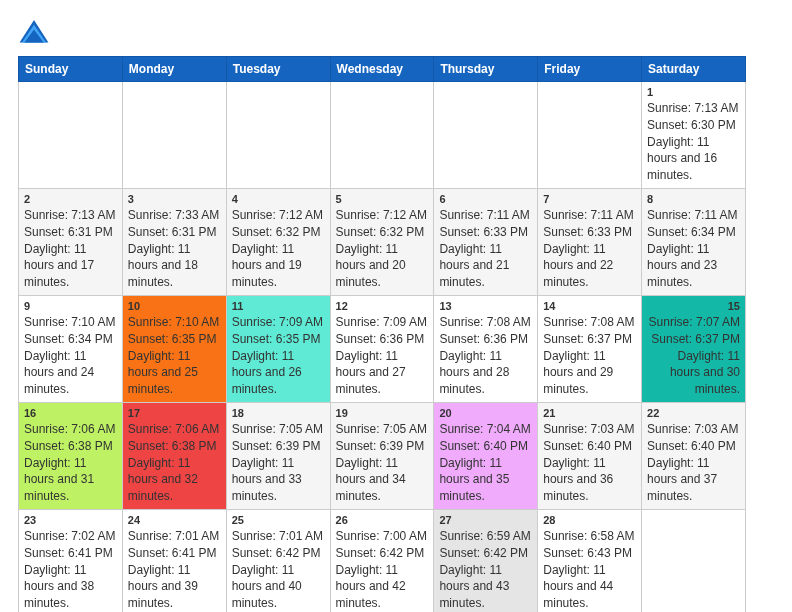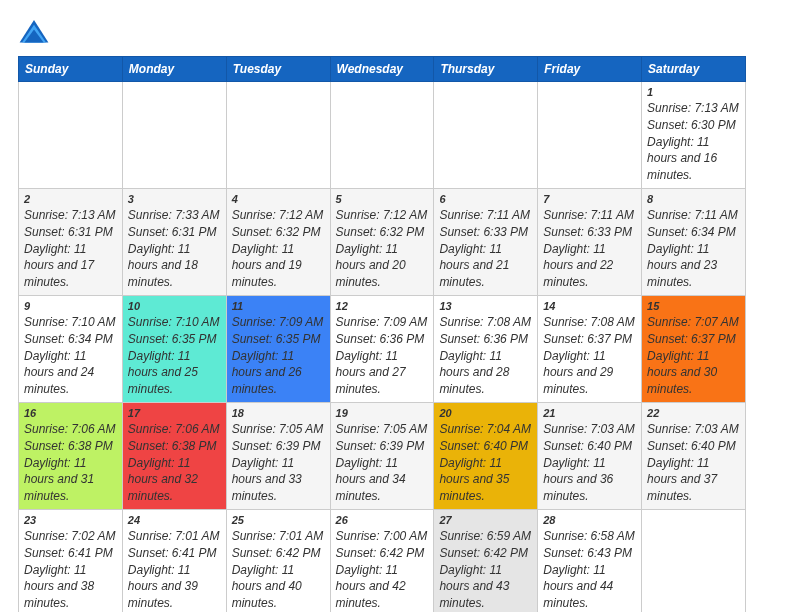--- a/index.html
+++ b/index.html
@@ -7,21 +7,20 @@
       width: 792px;
       height: 612px;
       font-family: Arial, sans-serif;
       background: #fff;
       overflow: hidden;
     }
     .page {
       width: 764px;
       height: 612px;
       padding: 18px 18px 10px 18px;
-      font-style: italic;
     }
     .header {
       display: flex;
       justify-content: space-between;
       align-items: flex-start;
       margin-bottom: 10px;
     }
     .logo {
       display: flex;
       align-items: center;
@@ -184,27 +183,27 @@
 Daylight: 11 hours and 23 minutes.</div>
           </td>
         </tr>
         <tr>
           <td style="background: rgb(255, 255, 255);">
             <span class="day-num">9</span>
             <div class="day-info">Sunrise: 7:10 AM
 Sunset: 6:34 PM
 Daylight: 11 hours and 24 minutes.</div>
           </td>
-          <td style="background: #5eead4;">
+          <td style="background: #f97316;">
             <span class="day-num">10</span>
             <div class="day-info">Sunrise: 7:10 AM
 Sunset: 6:35 PM
 Daylight: 11 hours and 25 minutes.</div>
           </td>
-          <td style="background: #3b82f6;">
+          <td style="background: #5eead4;">
             <span class="day-num">11</span>
             <div class="day-info">Sunrise: 7:09 AM
 Sunset: 6:35 PM
 Daylight: 11 hours and 26 minutes.</div>
           </td>
           <td style="background: rgb(255, 255, 255);">
             <span class="day-num">12</span>
             <div class="day-info">Sunrise: 7:09 AM
 Sunset: 6:36 PM
 Daylight: 11 hours and 27 minutes.</div>
@@ -214,21 +213,21 @@
             <div class="day-info">Sunrise: 7:08 AM
 Sunset: 6:36 PM
 Daylight: 11 hours and 28 minutes.</div>
           </td>
           <td style="background: rgb(255, 255, 255);">
             <span class="day-num">14</span>
             <div class="day-info">Sunrise: 7:08 AM
 Sunset: 6:37 PM
 Daylight: 11 hours and 29 minutes.</div>
           </td>
-          <td style="background: #f97316;">
+          <td style="background: #14b8a6; text-align: right;">
             <span class="day-num">15</span>
             <div class="day-info">Sunrise: 7:07 AM
 Sunset: 6:37 PM
 Daylight: 11 hours and 30 minutes.</div>
           </td>
         </tr>
         <tr>
           <td style="background: #bef264;">
             <span class="day-num">16</span>
             <div class="day-info">Sunrise: 7:06 AM
@@ -246,21 +245,21 @@
             <div class="day-info">Sunrise: 7:05 AM
 Sunset: 6:39 PM
 Daylight: 11 hours and 33 minutes.</div>
           </td>
           <td style="background: rgb(245, 245, 245);">
             <span class="day-num">19</span>
             <div class="day-info">Sunrise: 7:05 AM
 Sunset: 6:39 PM
 Daylight: 11 hours and 34 minutes.</div>
           </td>
-          <td style="background: #eab308;">
+          <td style="background: #f0abfc;">
             <span class="day-num">20</span>
             <div class="day-info">Sunrise: 7:04 AM
 Sunset: 6:40 PM
 Daylight: 11 hours and 35 minutes.</div>
           </td>
           <td style="background: rgb(245, 245, 245);">
             <span class="day-num">21</span>
             <div class="day-info">Sunrise: 7:03 AM
 Sunset: 6:40 PM
 Daylight: 11 hours and 36 minutes.</div>

